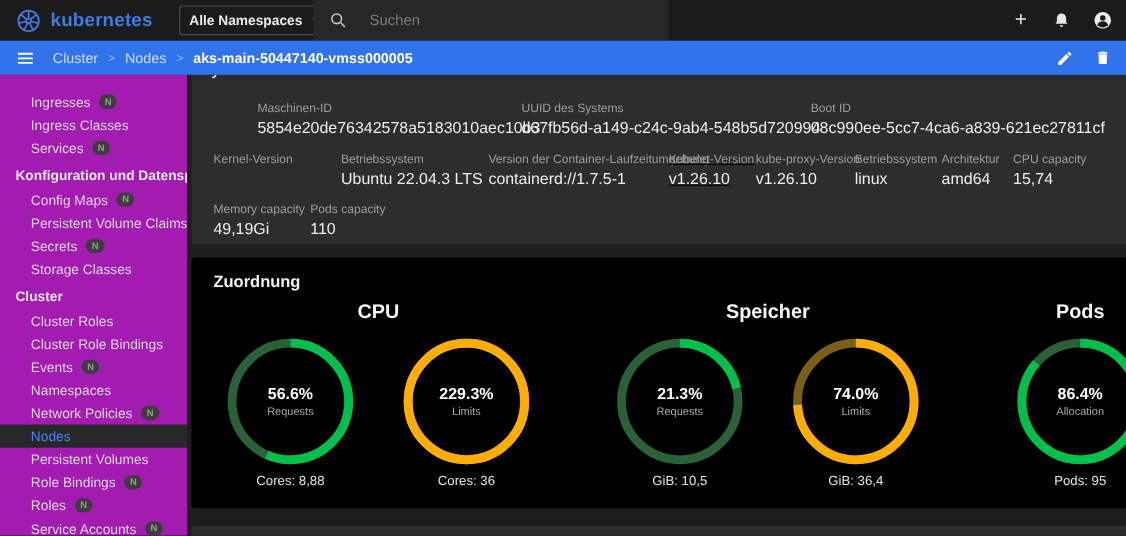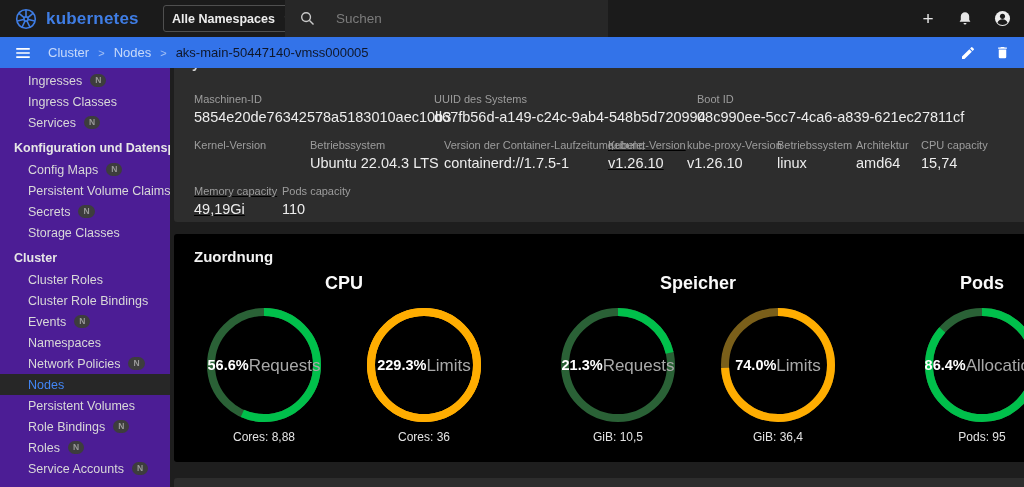--- a/index.html
+++ b/index.html
@@ -26,26 +26,26 @@
   .tb-icon { width:20px; height:20px; display:flex; align-items:center; justify-content:center;
              color:#e6e6e6; cursor:pointer; }
   .plus-glyph { font-size:19px; color:#e6e6e6; line-height:1; }
 
   
   #bluebar { position:relative; z-index:5; height:31px; background:#3373e9; display:flex;
              align-items:center; padding:0 14px; }
   .crumbs { display:flex; align-items:center; gap:9px; margin-left:16px; font-size:13px; }
   .crumb-link { color:rgba(255,255,255,.72); cursor:pointer; }
   .crumb-sep { color:rgba(255,255,255,.55); font-size:11px; }
-  .crumb-current { color:#0f172a; font-weight:400; }
+  .crumb-current { color:#ffffff; font-weight:700; }
   .bluebar-actions { margin-left:auto; display:flex; align-items:center; gap:19px; }
 
   
   #layout { display:flex; height:419px; background:#1e1e1e; }
-  #sidebar { width:170px; background:#4c1d95; overflow:hidden; padding-top:2px; flex:none; }
+  #sidebar { width:170px; background:#a21caf; overflow:hidden; padding-top:14px; flex:none; }
   .sb-header { height:21px; line-height:21px; margin-top:5px; padding-left:14px;
                font-size:12.5px; font-weight:700; color:#e6e6e6; white-space:nowrap; overflow:hidden; }
   .sb-item { height:21px; padding-left:28px; display:flex; align-items:center; gap:8px;
              font-size:12.5px; font-weight:500; color:#d8d8d8; cursor:pointer; white-space:nowrap; }
   .sb-item.active { background:#272727; color:#4286f5; }
   .sb-badge { background:#3d3d3d; color:#9a9a9a; font-size:8.5px; font-weight:700;
               padding:2px 5px; border-radius:8px; line-height:1; }
 
   #main { flex:1; margin:0 10px 0 4px; display:flex; flex-direction:column; }
 
@@ -53,46 +53,46 @@
   #card-details { background:#2d2d2d; height:154px; padding:0 20px; position:relative;
                   overflow:hidden; border-radius:0 0 3px 3px; }
   .remnant { position:absolute; top:0; left:18px; width:34px; height:5px; overflow:hidden; }
   .remnant > span { display:block; margin-top:-13px; font-size:14px; font-weight:700; color:#cfcfcf; }
   .detail-row { display:flex; }
   .detail-row.row1 { margin-top:25px; }
   .detail-row.row2 { margin-top:12px; }
   .detail-row.row3 { margin-top:12px; }
   .f-label { font-size:11px; color:#9d9d9d; line-height:13px; white-space:nowrap; }
   .f-value { font-size:14.5px; color:#ededed; line-height:19px; margin-top:2px; white-space:nowrap; }
-  .row1 .field:nth-child(1){ width:240px; } .row1 .field:nth-child(2){ width:263px; }
+  .row1 .field:nth-child(1){ width:240px;margin-left:40px; } .row1 .field:nth-child(2){ width:263px; }
   .row2 .field:nth-child(1){ width:116px; } .row2 .field:nth-child(2){ width:134px; }
   .row2 .field:nth-child(3){ width:164px; } .row2 .field:nth-child(4){ width:79px;text-decoration:underline; }
   .row2 .field:nth-child(5){ width:90px; }  .row2 .field:nth-child(6){ width:79px; }
   .row2 .field:nth-child(7){ width:65px; }
-  .row3 .field:nth-child(1){ width:88px;text-decoration:underline; }
+  .row3 .field:nth-child(1){ width:88px; }
 
   
   #card-alloc { background:#000000; border-radius:3px; margin-top:12px; height:228px;
                 padding:14px 20px 0; position:relative; }
   .alloc-title { font-size:15px; font-weight:600; color:#f2f2f2; }
   .collapse-btn { position:absolute; right:22px; top:14px; cursor:pointer; width:14px; height:14px;
                   display:flex; align-items:center; justify-content:center; }
   #groups { display:flex; margin-top:8px;gap:36px; }
   .donut-group:nth-child(1){ width:300px; }
   .donut-group:nth-child(2){ width:300px; margin-left:18px; }
   .donut-group:nth-child(3){ width:150px; margin-left:23px; }
   .group-title { text-align:center; font-size:18px; font-weight:700; color:#fafafa; height:26px; }
   .donut-row { display:flex; justify-content:space-between; margin-top:8px; }
   .donut-group:nth-child(3) .donut-row { justify-content:center; }
   .donut-cell { width:140px; display:flex; flex-direction:column; align-items:center; }
   .donut-wrap { position:relative; width:116px; height:116px; }
-  .donut-center { position:absolute; inset:0; display:flex; flex-direction:row;
+  .donut-center { position:absolute; inset:0; display:flex; flex-direction:column;
                   align-items:center; justify-content:center; }
   .pct { font-size:14.5px; font-weight:700; color:#fff; }
-  .dlab { font-size:17px; color:#a8a8a8; margin-top:2px; }
+  .dlab { font-size:10px; color:#a8a8a8; margin-top:2px; }
   .dcap { margin-top:7px; font-size:12px; color:#e3e3e3; }
 
   #sliver { margin-top:16px; height:9px; background:#2d2d2d; border-radius:3px 3px 0 0; }
 </style>
 </head>
 <body>
 
 <div id="topbar">
   <div class="brand">
     <span style="display:flex;">

